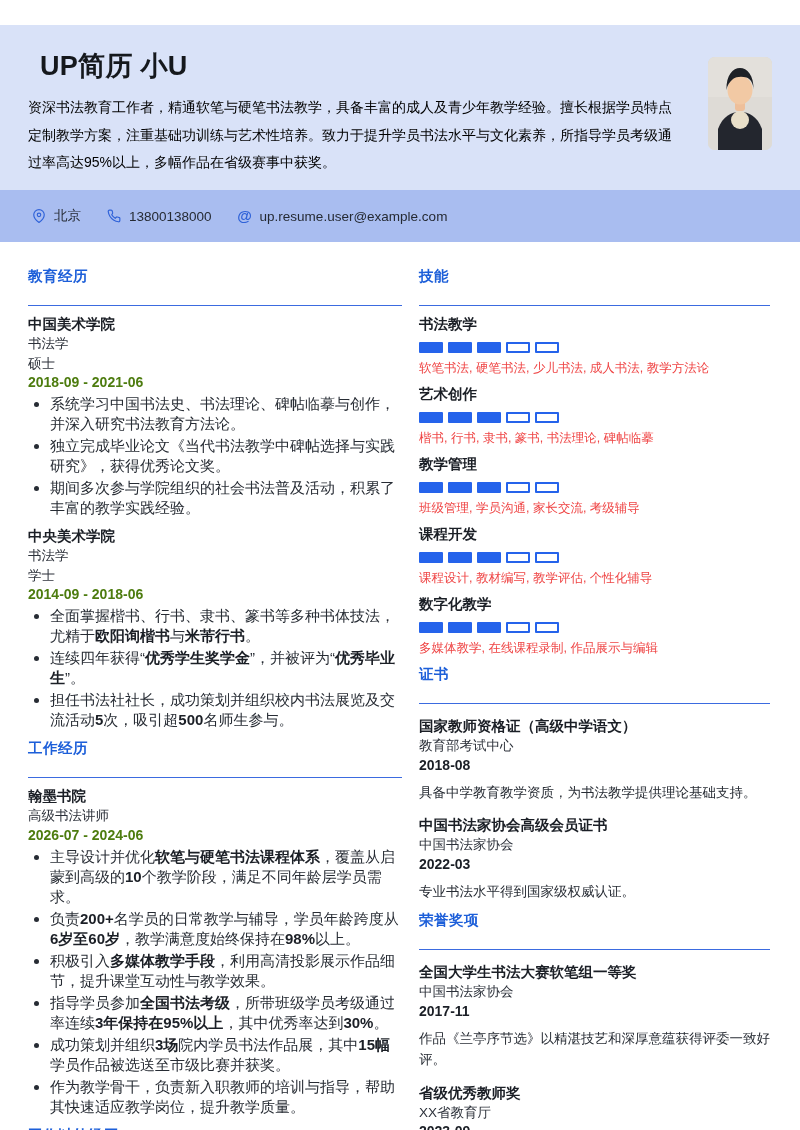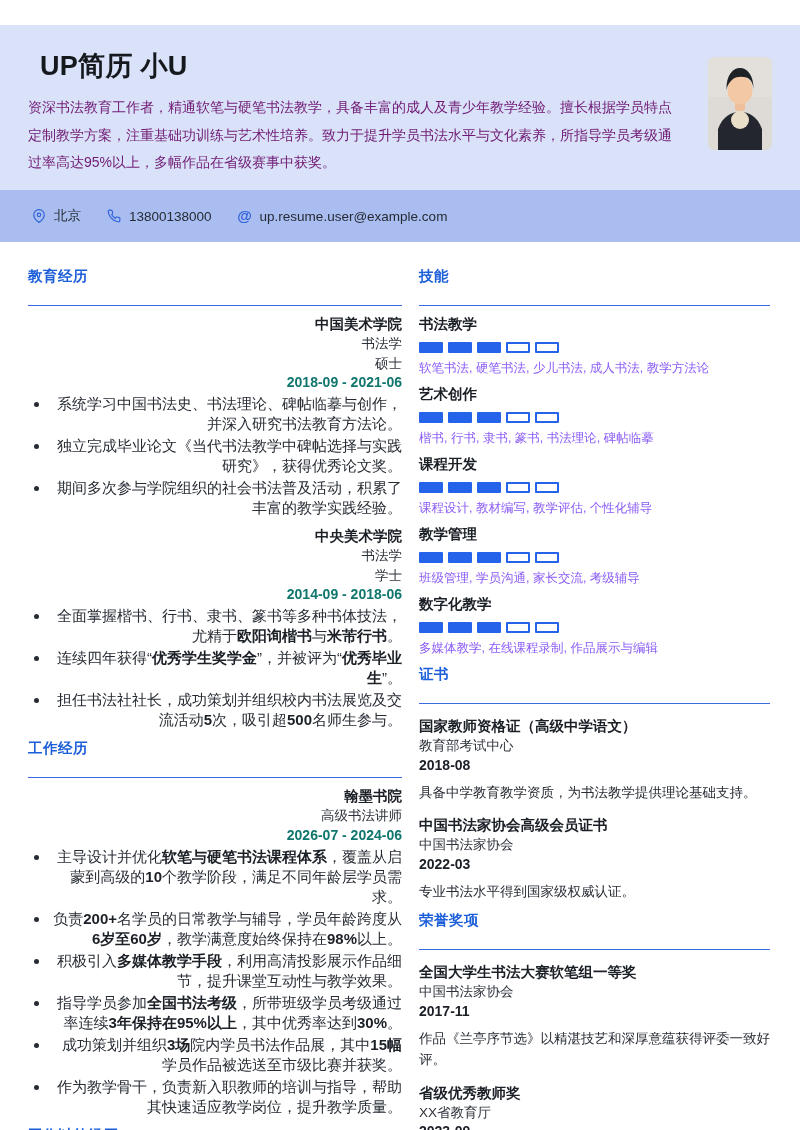--- a/index.html
+++ b/index.html
@@ -12,21 +12,21 @@
   
   .hero {
     margin-top: 25px; background: #d9e2f8; height: 165px;
     padding: 23px 28px 0; display: flex; align-items: flex-start;
   }
   .hero-text { flex: 1; min-width: 0; }
   h1 {
     font-size: 27px; line-height: 32px; margin: 2px 12px 12px;
     color: #15181d; font-weight: 700; letter-spacing: .3px;
   }
-  .summary { margin: 0; font-size: 14px; line-height: 27.5px; color: #701a75; max-width: 652px; }
+  .summary { margin: 0; font-size: 14px; line-height: 27.5px; color: #000000; max-width: 652px; }
   .photo {
     width: 64px; height: 93px; border-radius: 7px; overflow: hidden;
     margin-left: 22px; margin-top: 9px; flex: none; background: #dedbd6;
   }
   .photo svg { display: block; }
   
   .contact-bar {
     background: #a9bdf0; height: 52px; display: flex; align-items: center;
     gap: 25px; padding: 0 31px; font-size: 13.5px; color: #252a33;
   }
@@ -38,35 +38,35 @@
   .content { display: flex; gap: 17px; padding: 26px 30px 0 28px; }
   .col-left  { width: 374px; flex: none; }
   .col-right { flex: 1; min-width: 0; }
   h2 {
     font-size: 14.5px; line-height: 16px; color: #1d5fd9; font-weight: 700;
     margin: 0; padding-bottom: 21px; border-bottom: 1.5px solid #3b6be0;
     letter-spacing: .5px;
   }
   section + section { margin-top: 10px; }
   
-  .entry { margin-top: 9px; text-align: right; }
+  .entry { margin-top: 9px; }
   .entry-title { font-size: 14.5px; line-height: 19px; font-weight: 700; color: #1b1f26; }
   .entry-line  { font-size: 13.5px; line-height: 19.5px; color: #2c313a; }
-  .entry-date  { font-size: 14px;  line-height: 18px; font-weight: 700; color: #0f766e; }
+  .entry-date  { font-size: 14px;  line-height: 18px; font-weight: 700; color: #4d7c0f; }
   ul.bullets { margin: 3px 0 2px; padding-left: 22px; }
   ul.bullets li { font-size: 15px; line-height: 20px; margin-bottom: 2px; color: #272c34; }
   ul.bullets li b { color: #1b1f26; }
   
   .skill { margin-top: 9px; }
   .skill-name { font-size: 14.5px; line-height: 19px; font-weight: 700; color: #1b1f26; }
   .skill-bar { display: flex; gap: 5px; margin: 8px 0 7px; }
   .seg { width: 24px; height: 11px; border-radius: 1px; }
   .seg.filled { background: #2563eb; }
   .seg.empty  { border: 2px solid #2563eb; background: #ffffff; }
-  .skill-kw { font-size: 12.5px; line-height: 16px; color: #8b5cf6; }
+  .skill-kw { font-size: 12.5px; line-height: 16px; color: #ef4444; }
   
   .cred { margin-top: 9px; }
   .cred-name   { font-size: 14.5px; line-height: 20px; font-weight: 700; color: #1b1f26; margin-top: 12px; }
   .cred-issuer { font-size: 13.5px; line-height: 19.5px; color: #2c313a; }
   .cred-date   { font-size: 14px;  line-height: 18px; font-weight: 700; color: #1b1f26; }
   .cred-desc   { font-size: 13.5px; line-height: 21.5px; color: #272c34; margin-top: 8px; }
 </style>
 </head>
 <body>
 
@@ -193,40 +193,40 @@
         <div class="skill-bar">
             <div class="seg filled"></div>
             <div class="seg filled"></div>
             <div class="seg filled"></div>
             <div class="seg empty"></div>
             <div class="seg empty"></div>
           </div>
         <div class="skill-kw">楷书, 行书, 隶书, 篆书, 书法理论, 碑帖临摹</div>
       </div>
       <div class="skill">
+        <div class="skill-name">教学管理</div>
+        <div class="skill-bar">
+            <div class="seg filled"></div>
+            <div class="seg filled"></div>
+            <div class="seg filled"></div>
+            <div class="seg empty"></div>
+            <div class="seg empty"></div>
+          </div>
+        <div class="skill-kw">班级管理, 学员沟通, 家长交流, 考级辅导</div>
+      </div>
+      <div class="skill">
         <div class="skill-name">课程开发</div>
         <div class="skill-bar">
             <div class="seg filled"></div>
             <div class="seg filled"></div>
             <div class="seg filled"></div>
             <div class="seg empty"></div>
             <div class="seg empty"></div>
           </div>
         <div class="skill-kw">课程设计, 教材编写, 教学评估, 个性化辅导</div>
-      </div>
-      <div class="skill">
-        <div class="skill-name">教学管理</div>
-        <div class="skill-bar">
-            <div class="seg filled"></div>
-            <div class="seg filled"></div>
-            <div class="seg filled"></div>
-            <div class="seg empty"></div>
-            <div class="seg empty"></div>
-          </div>
-        <div class="skill-kw">班级管理, 学员沟通, 家长交流, 考级辅导</div>
       </div>
       <div class="skill">
         <div class="skill-name">数字化教学</div>
         <div class="skill-bar">
             <div class="seg filled"></div>
             <div class="seg filled"></div>
             <div class="seg filled"></div>
             <div class="seg empty"></div>
             <div class="seg empty"></div>
           </div>

